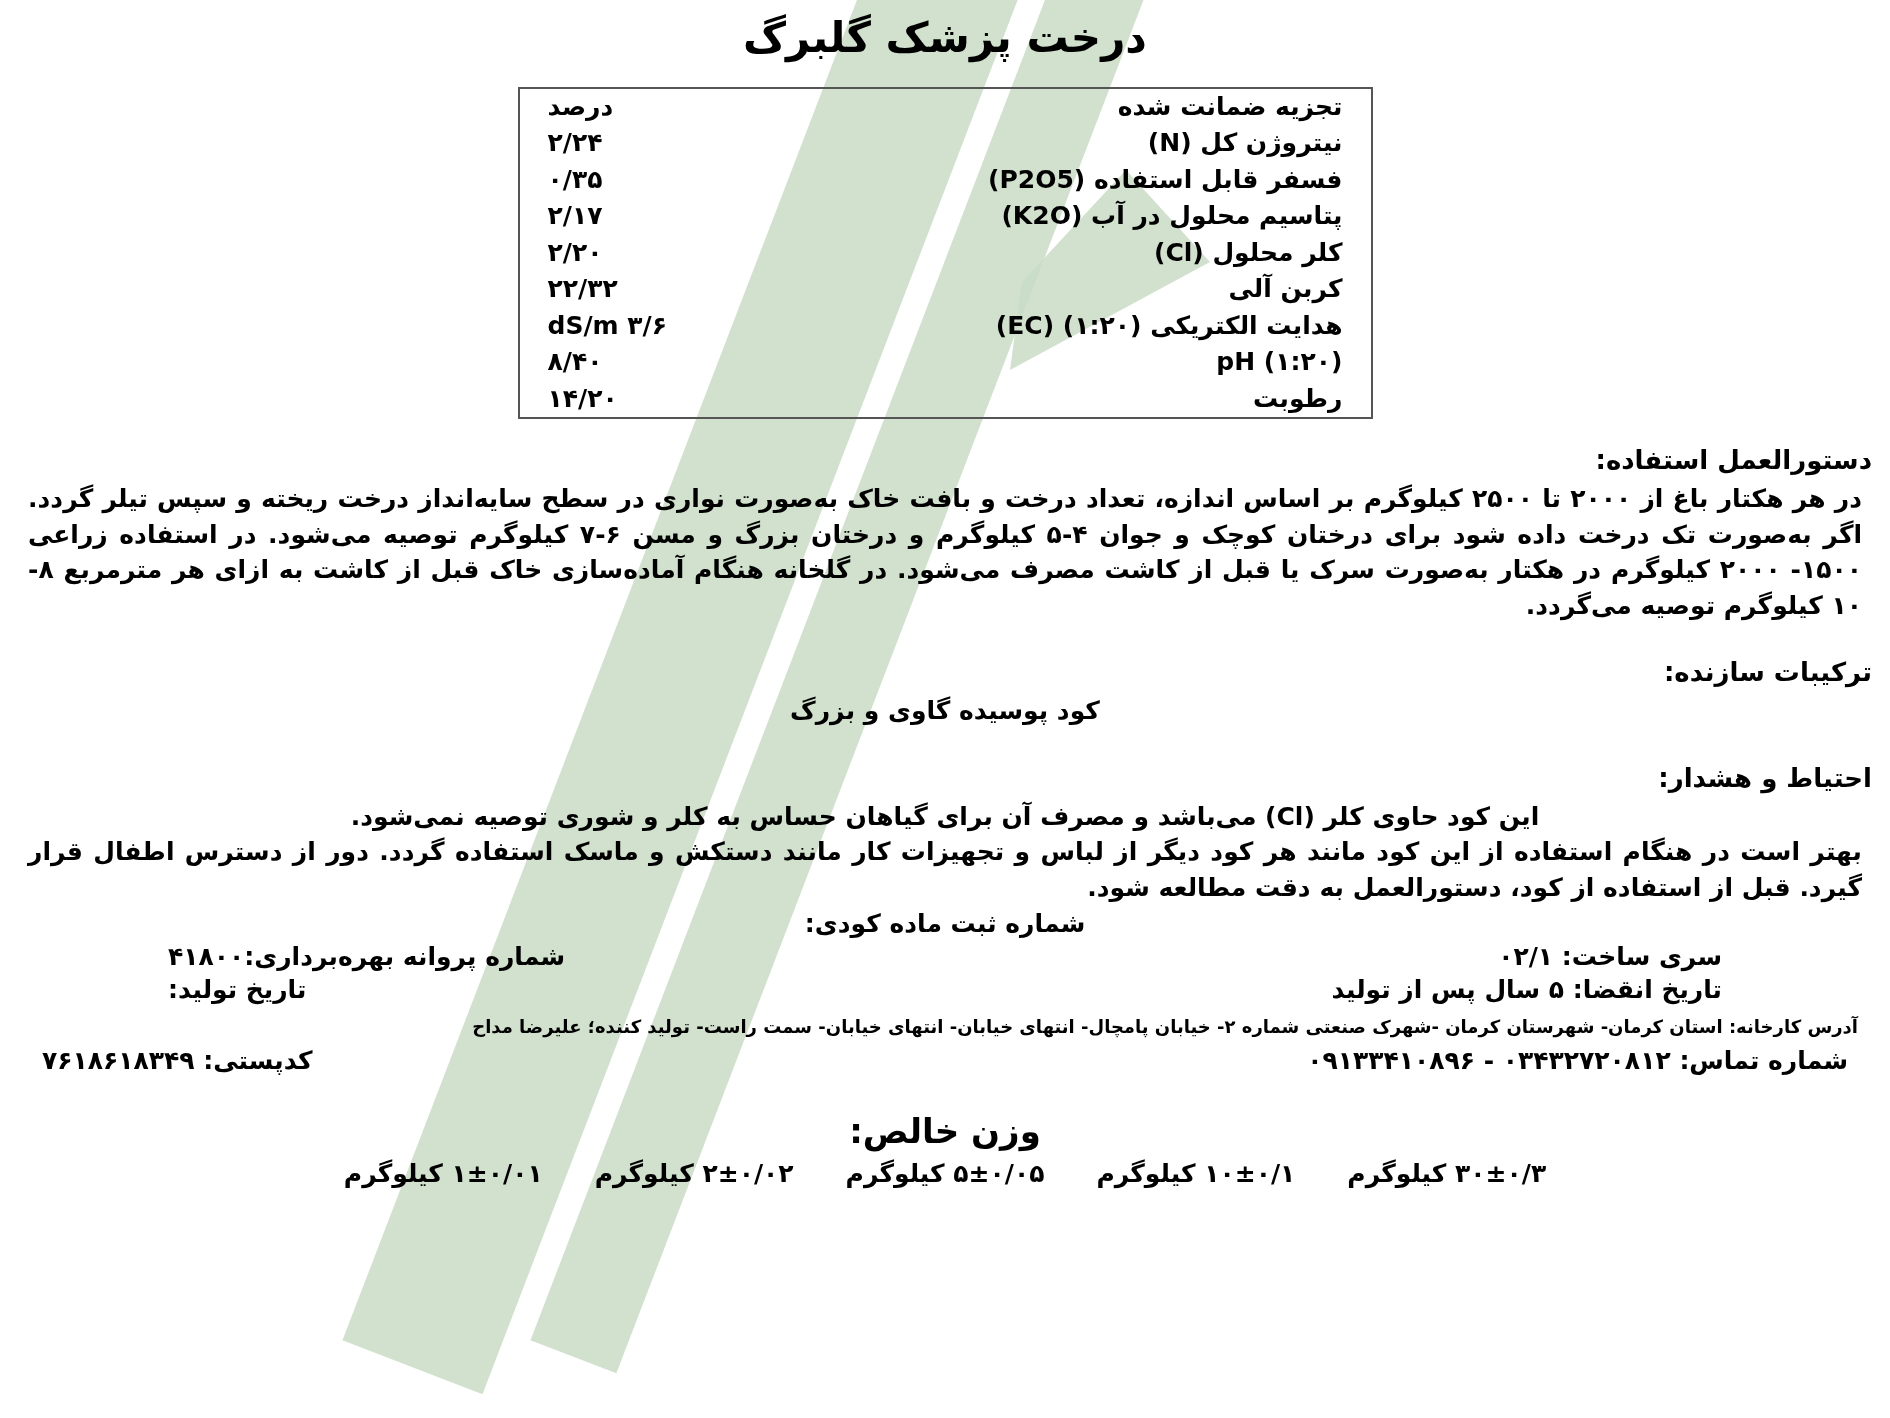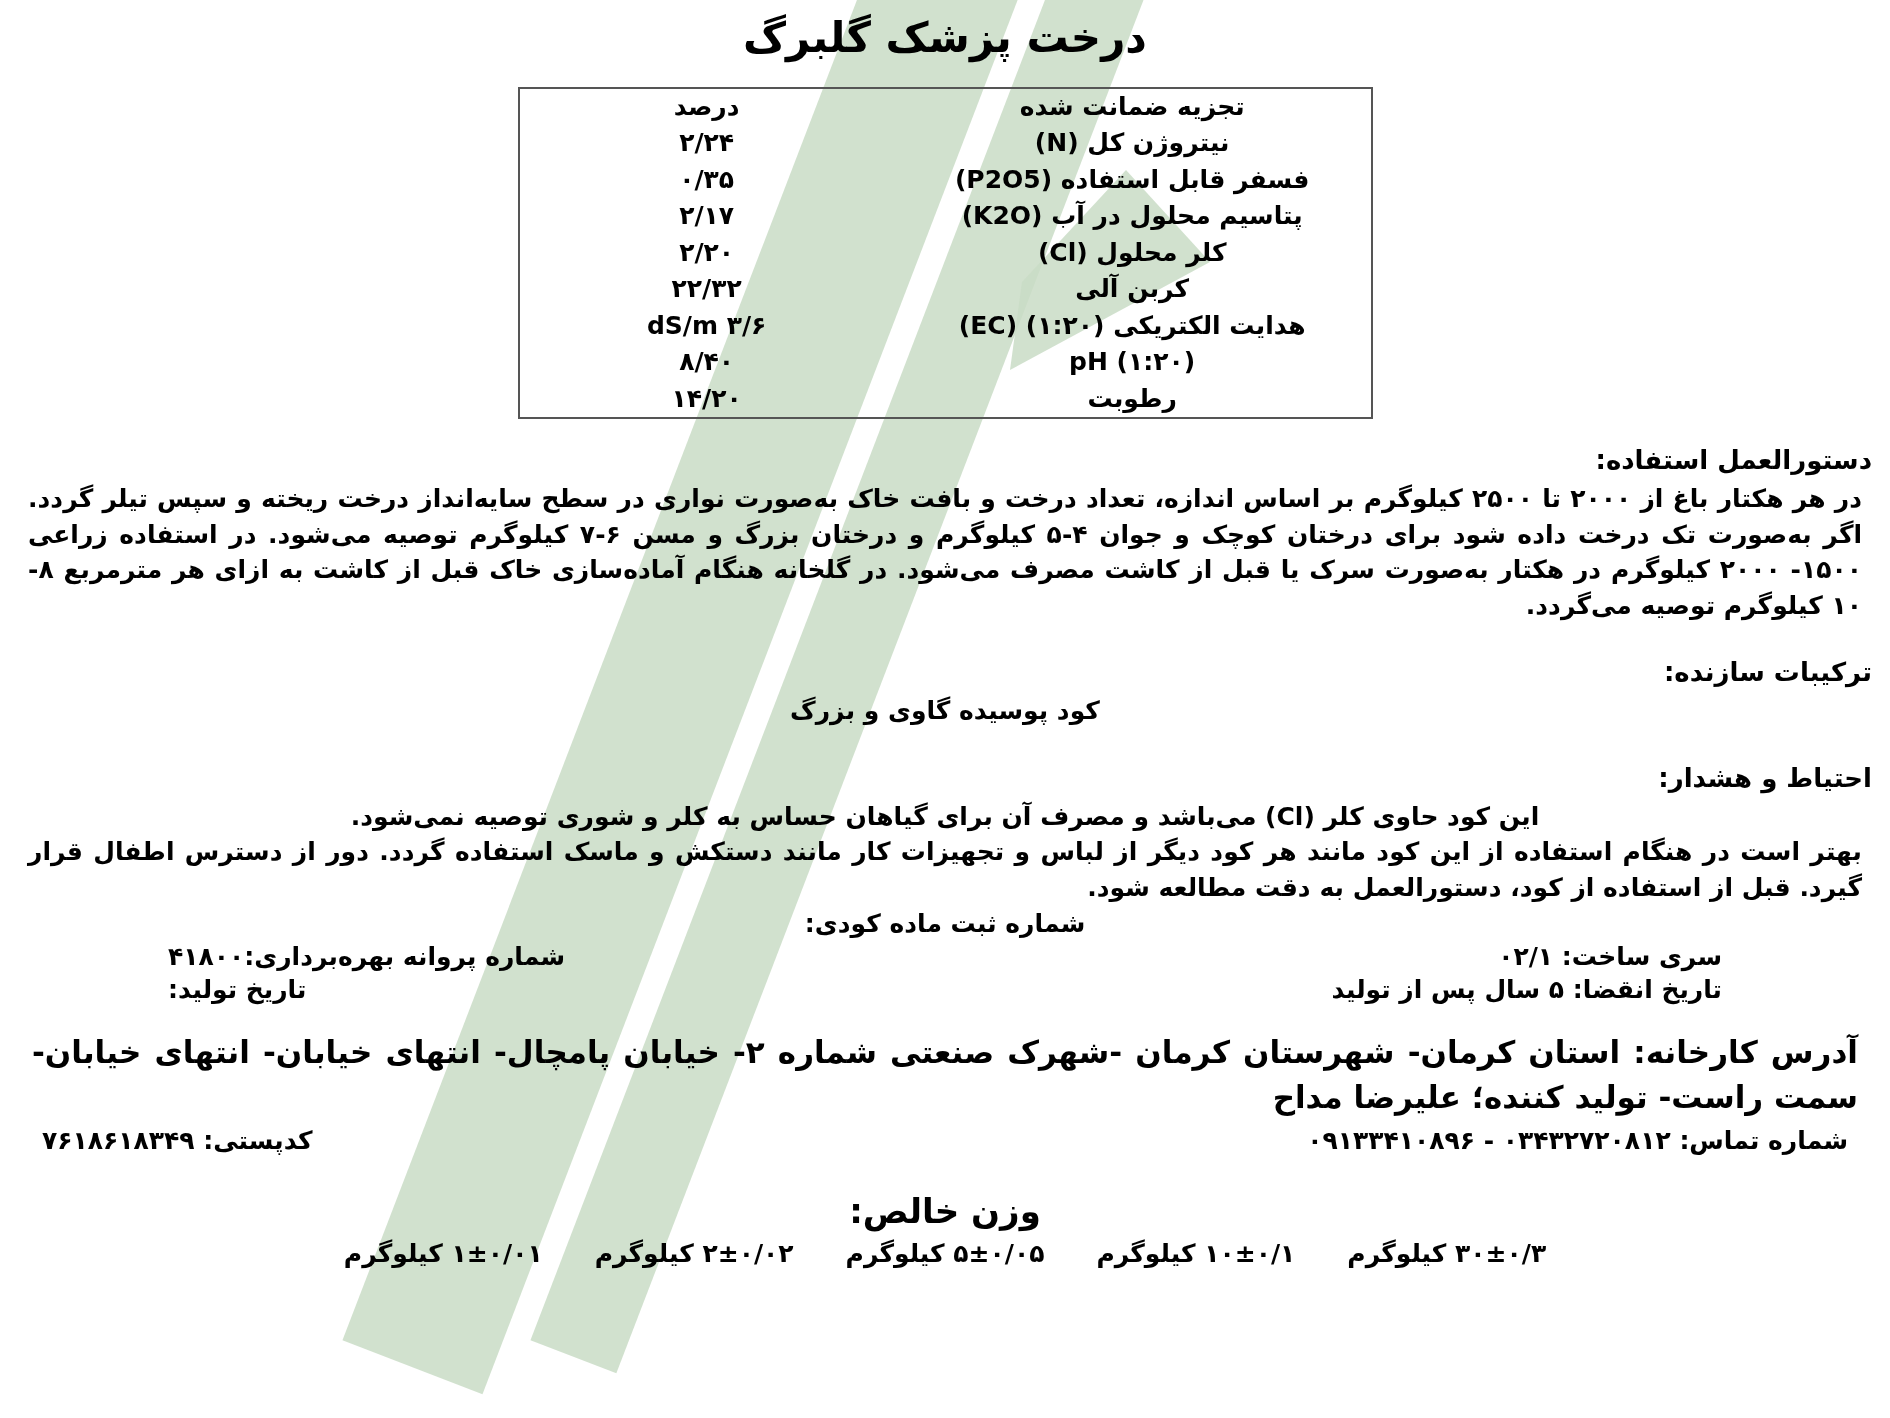--- a/index.html
+++ b/index.html
@@ -38,41 +38,41 @@
   
   .tbl-wrap{display:flex;justify-content:center;margin-top:22px;}
   table.analysis{
     border-collapse:collapse;width:855px;
     border:2px solid #555;
   }
   table.analysis td{
     padding:1px 28px;font-size:25px;font-weight:bold;line-height:1.38;
     border:none;
   }
-  td.label{text-align:center;width:56%;}
-  td.value{text-align:center;width:44%;}
+  td.label{text-align:right;width:56%;}
+  td.value{text-align:left;width:44%;}
   
   .sec-head{
     font-weight:bold;font-size:26px;margin:26px 0 6px;
   }
   .sec-head.tight{margin-top:34px;}
   p.body{
     font-size:25px;font-weight:bold;line-height:1.42;margin:0;
     text-align:justify;text-align-last:right;padding:0 10px;
   }
   p.body.center{text-align:center;text-align-last:center;}
   .reg-line{
     text-align:center;font-size:25px;font-weight:bold;margin:4px 0 0;
   }
   .two-col{
     display:flex;justify-content:space-between;padding:0 150px;
     font-size:25px;font-weight:bold;margin-top:4px;
   }
   .addr{
-    font-size:31px;font-weight:bold;line-height:1.45;margin:26px 0 0;
+    font-size:18px;font-weight:bold;line-height:1.45;margin:10px 0 0;
     text-align:justify;text-align-last:right;padding:0 14px;
   }
   .contact{
     display:flex;justify-content:space-between;padding:0 24px;
     font-size:25px;font-weight:bold;margin-top:6px;
   }
   .weights{
     display:flex;justify-content:center;gap:52px;
     font-size:25px;font-weight:bold;margin-top:8px;padding:0 30px;
   }

